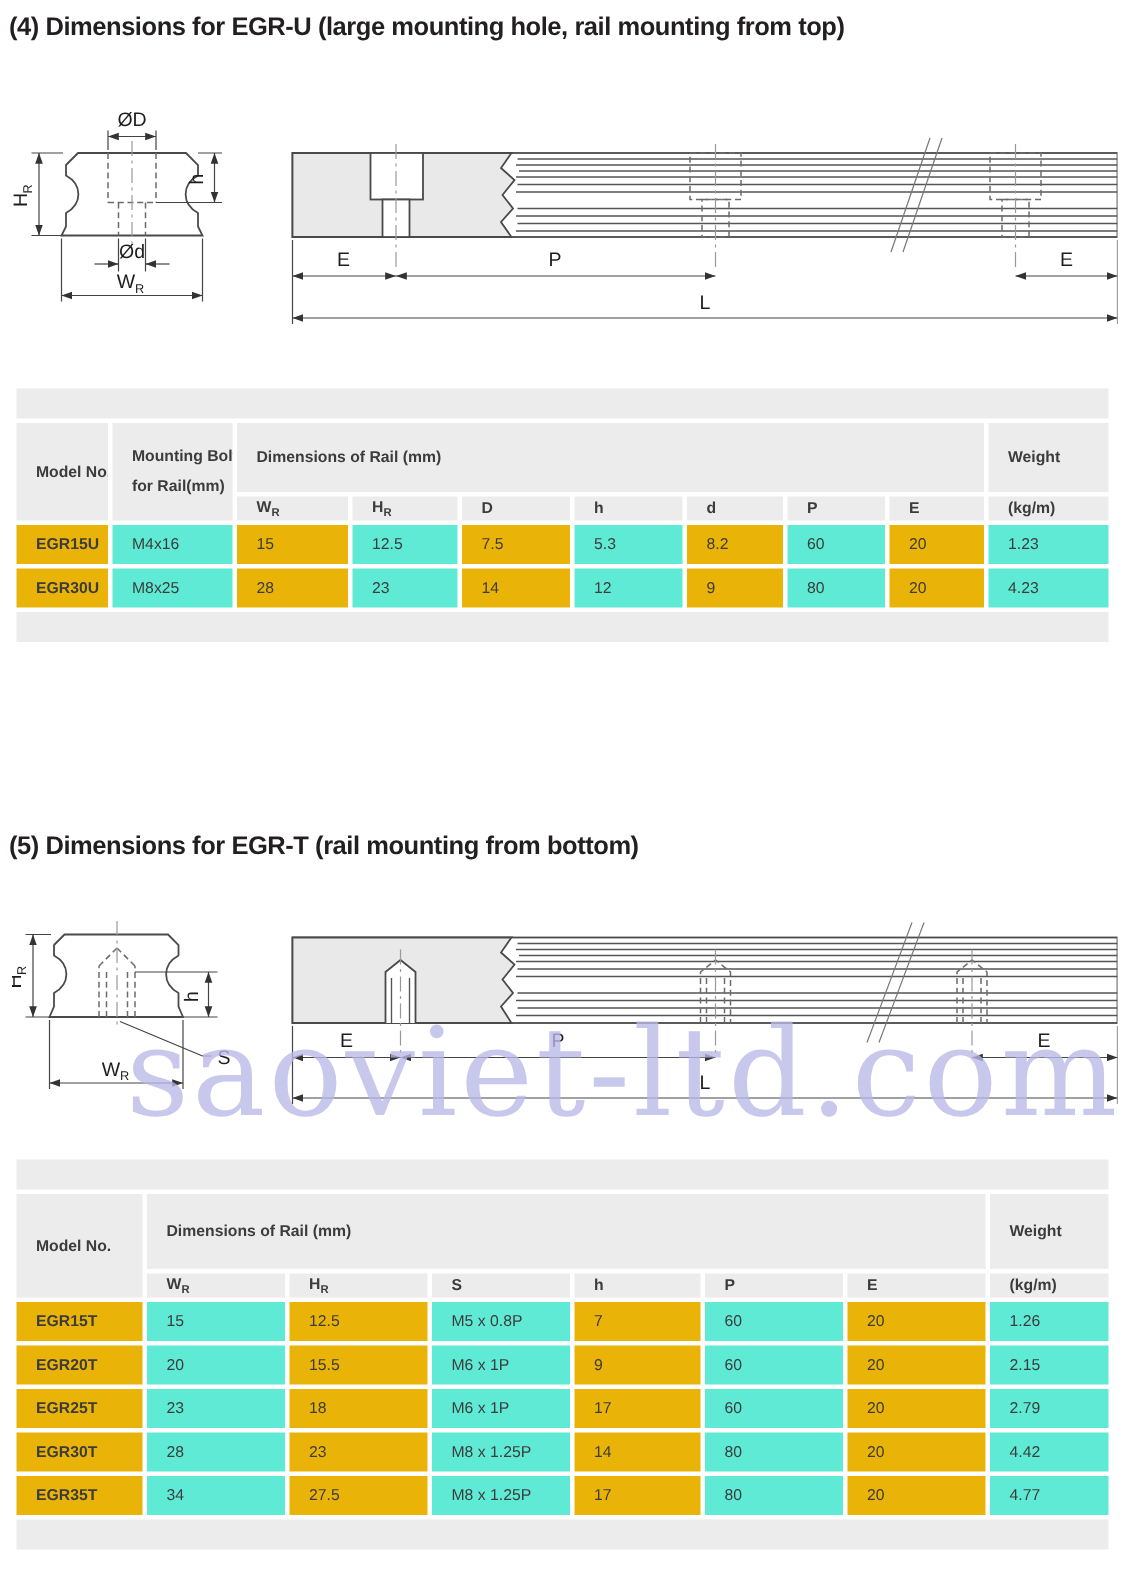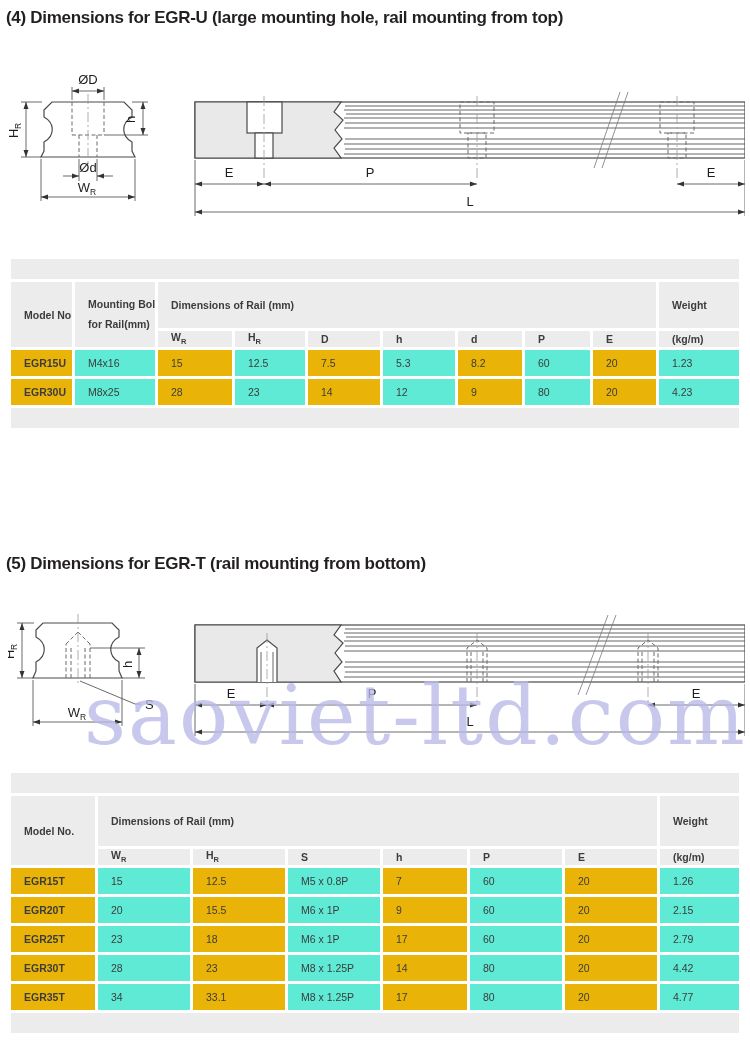--- a/index.html
+++ b/index.html
@@ -406,21 +406,21 @@
     <td class="dk">23</td>
     <td class="lt">M8 x 1.25P</td>
     <td class="dk">14</td>
     <td class="lt">80</td>
     <td class="dk">20</td>
     <td class="lt">4.42</td>
   </tr>
   <tr class="d">
     <td class="dk model">EGR35T</td>
     <td class="lt">34</td>
-    <td class="dk">33.1</td>
+    <td class="dk">27.5</td>
     <td class="lt">M8 x 1.25P</td>
     <td class="dk">17</td>
     <td class="lt">80</td>
     <td class="dk">20</td>
     <td class="lt">4.77</td>
   </tr>
   <tr>
         <td class="band" colspan="8"></td>
       </tr>
 </tbody>

